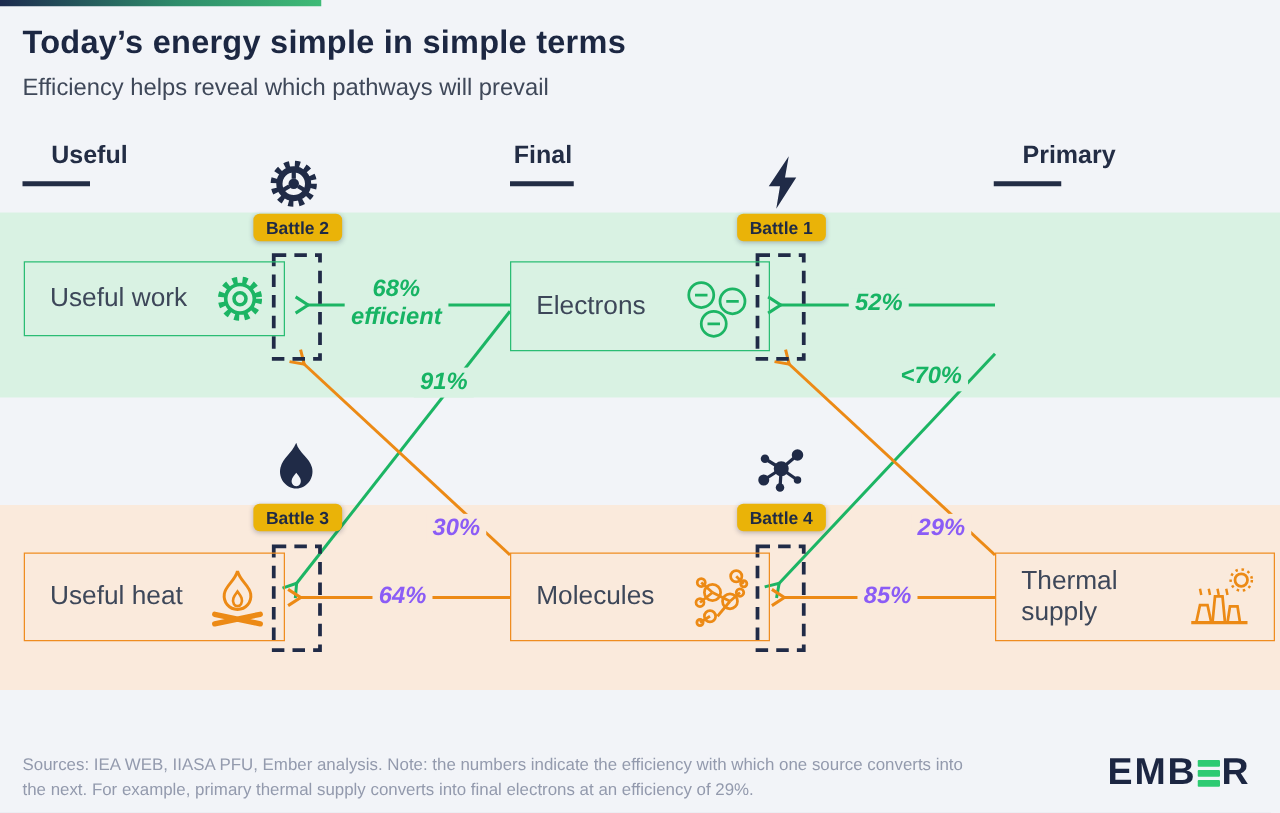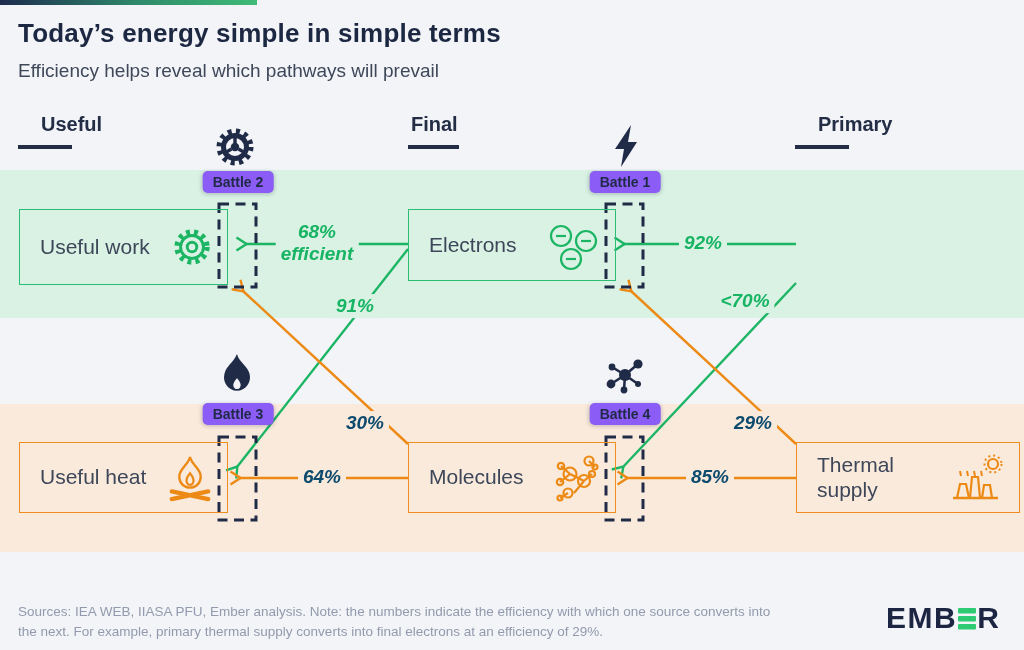--- a/index.html
+++ b/index.html
@@ -26,23 +26,23 @@
   .box{display:flex;align-items:center;justify-content:space-between;
     box-sizing:border-box;padding:0 14px 0 20px;z-index:2;background:transparent;}
   .box--green{border:1.6px solid #2bbd74;}
   .box--orange{border:1.6px solid #ef8d20;}
   .box-label{font-size:21px;color:#3d4759;line-height:1.15;}
   .box-label--wrap{width:118px;}
   
   .pct{z-index:2;transform:translate(-50%,-50%);font-size:19px;font-style:italic;
     font-weight:700;text-align:center;padding:1px 5px;line-height:1.15;white-space:nowrap;}
   .pct--green{color:#17b464;background:#d9f2e3;}
-  .pct--orange{color:#0c4a6e;background:#faeadc;}
-  
-  .tag{z-index:4;transform:translate(-50%,0);background:#8b5cf6;color:#1f2a44;
+  .pct--orange{color:#8b5cf6;background:#faeadc;}
+  
+  .tag{z-index:4;transform:translate(-50%,0);background:#eab308;color:#1f2a44;
     font-size:14px;font-weight:700;padding:3px 10px;border-radius:5px;
     box-shadow:0 1px 4px rgba(30,40,70,.28);white-space:nowrap;}
   .icon{z-index:3;}
   
   .footer{left:18px;top:602px;font-size:13.5px;color:#939aad;line-height:1.5;z-index:2;}
   .logo{top:601px;left:886px;display:flex;align-items:center;z-index:2;
     font-size:30px;font-weight:800;color:#1c2642;letter-spacing:1.5px;}
   .logo-bars{margin:0 1px;display:block;}
 </style>
 </head>
@@ -120,21 +120,21 @@
     <circle cx="-14" cy="9" r="4.4" fill="#202b47"></circle>
       <circle cx="-1" cy="15" r="3.4" fill="#202b47"></circle>
     <circle cx="13" cy="9" r="3" fill="#202b47"></circle>
   </svg>
 
   <div class="abs tag" style="left:238px;top:171px;">Battle 2</div>
   <div class="abs tag" style="left:625px;top:171px;">Battle 1</div>
   <div class="abs tag" style="left:238px;top:403px;">Battle 3</div>
   <div class="abs tag" style="left:625px;top:403px;">Battle 4</div>
 
-  <div class="abs box box--green" style="left:19px;top:209px;width:209px;height:76px;">
+  <div class="abs box box--green" style="left:19px;top:209px;width:209px;height:60px;">
     <span class="box-label">Useful work</span>
     <svg width="42" height="42" viewBox="-22 -22 44 44">
       <circle r="15.5" fill="none" stroke="#1cb564" stroke-width="6" stroke-dasharray="4 4.3"></circle>
       <circle r="12" fill="none" stroke="#1cb564" stroke-width="3"></circle>
       <circle r="5" fill="none" stroke="#1cb564" stroke-width="3"></circle>
     </svg>
   </div>
 
   <div class="abs box box--green" style="left:408px;top:209px;width:208px;height:72px;">
     <span class="box-label">Electrons</span>
@@ -198,21 +198,21 @@
         <path d="M4,20 L6,7 L12,7 L14,20"></path>
         <path d="M-25,20 L20,20" stroke-width="2.6"></path>
       </g>
     </svg>
   </div>
 
   <div class="abs pct pct--green" style="left:317px;top:243px;">
     <div>68%</div>
     <div>efficient</div>
   </div>
-  <div class="abs pct pct--green" style="left:703px;top:243px;">92%</div>
+  <div class="abs pct pct--green" style="left:703px;top:243px;">52%</div>
   <div class="abs pct pct--green" style="left:355px;top:306px;">91%</div>
   <div class="abs pct pct--green" style="left:745px;top:301px;text-align:center;">&lt;70%</div>
   <div class="abs pct pct--orange" style="left:365px;top:423px;">30%</div>
   <div class="abs pct pct--orange" style="left:753px;top:423px;">29%</div>
   <div class="abs pct pct--orange" style="left:322px;top:477px;">64%</div>
   <div class="abs pct pct--orange" style="left:710px;top:477px;text-align:center;">85%</div>
 
   <div class="abs footer">
     <div>Sources: IEA WEB, IIASA PFU, Ember analysis. Note: the numbers indicate the efficiency with which one source converts into</div>
     <div>the next. For example, primary thermal supply converts into final electrons at an efficiency of 29%.</div>

